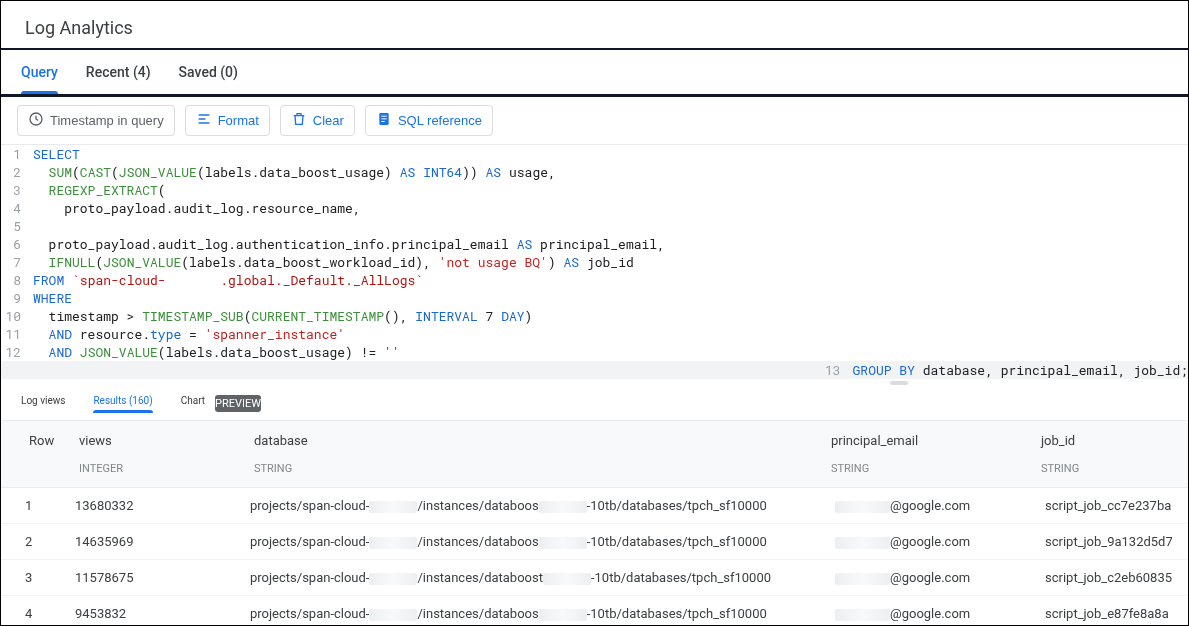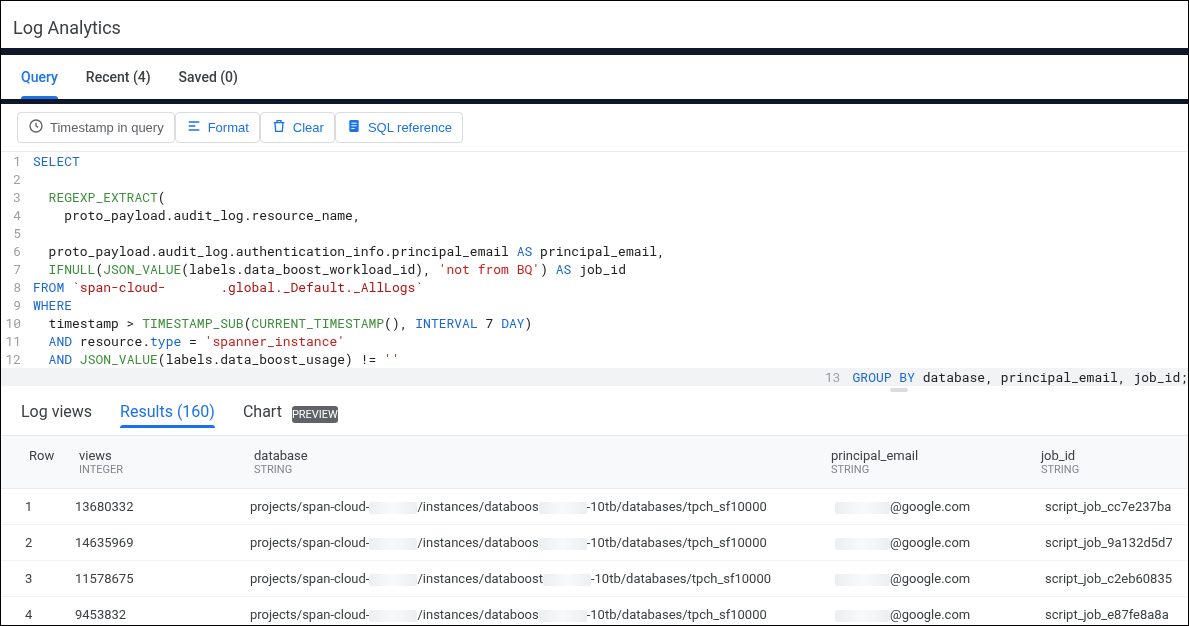--- a/index.html
+++ b/index.html
@@ -1,47 +1,47 @@
 <!DOCTYPE html>
 <html><head>
 <meta charset="utf-8">
 <style>
   * { box-sizing: border-box; margin: 0; padding: 0; }
   body { font-family: 'Google Sans', Roboto, Arial, sans-serif; font-size: 13px; color: #202124; background: #fff; border: 1px solid #000; width: 1189px; height: 626px; overflow: hidden; }
-  .header { padding: 16px 12px 10px; border-bottom: 7px solid #0f172a; }
+  .header { padding: 16px 24px 10px; border-bottom: 2px solid #0f172a; }
   .header h1 { font-size: 18px; font-weight: 400; color: #3c4043; }
-  .tabs-row { display: flex; gap: 28px; padding: 0 20px; border-bottom: 5px solid #0f172a; }
+  .tabs-row { display: flex; gap: 28px; padding: 0 20px; border-bottom: 3px solid #0f172a; }
   .tab { padding: 14px 0; font-size: 14px; font-weight: 500; color: #3c4043; cursor: pointer; position: relative; }
   .tab.active { color: #1a73e8; }
   .tab.active::after { content: ''; position: absolute; left: 0; right: 0; bottom: 0; height: 3px; background: #1a73e8; border-radius: 3px 3px 0 0; }
-  .toolbar { display: flex; gap: 0; padding: 8px 16px; align-items: center; border-bottom: 1px solid #e8eaed; }
+  .toolbar { display: flex; gap: 10px; padding: 8px 16px; align-items: center; border-bottom: 1px solid #e8eaed; }
   .btn { display: inline-flex; align-items: center; gap: 6px; border: 1px solid #dadce0; border-radius: 4px; background: #fff; padding: 5px 10px; font-size: 13px; color: #1a73e8; cursor: pointer; }
   .btn.plain { color: #5f6368; }
   .btn svg { width: 16px; height: 16px; }
   .editor { font-family: 'Roboto Mono', Menlo, monospace; font-size: 13px; line-height: 18px; padding: 0; background: #fff; }
   .line { display: flex; }
   .line.hl { background: #f1f3f4; justify-content: flex-end; }
   .gutter { width: 28px; text-align: right; color: #9aa0a6; padding-right: 8px; user-select: none; flex-shrink: 0; }
   .code { white-space: pre; padding-left: 4px; }
   .kw { color: #1967d2; }
   .fn { color: #3c8f3a; }
   .str { color: #c5221f; }
   .id { color: #b31412; }
   .drag-handle { display:flex; justify-content:flex-end; padding:2px 280px 0 0; }
   .drag-handle .grip { width:18px; height:4px; background:#dadce0; border-radius:2px; }
   .results-tabs { display: flex; align-items: center; gap: 28px; padding: 10px 20px 8px; border-bottom: 1px solid #e8eaed; }
-  .rtab { font-size: 16px; color: #3c4043; cursor: pointer; padding-bottom: 6px; position: relative; }
+  .rtab { font-size: 10px; color: #3c4043; cursor: pointer; padding-bottom: 6px; position: relative; }
   .rtab.active { color: #1a73e8; }
   .rtab.active::after { content:''; position:absolute; left:0; right:0; bottom:-1px; height:3px; background:#1a73e8; border-radius:3px 3px 0 0; }
   .badge { background:#5f6368; color:#fff; font-size:11px; padding:2px 0; border-radius:3px; margin-left:-18px; }
   .table { width: 100%; }
   .thead { display:flex; background:#f8f9fa; padding: 8px 20px; border-bottom:1px solid #e8eaed; }
   .th, .td { padding: 4px 8px; }
   .th .name { font-size:13px; color:#3c4043; }
-  .th .type { font-size:11px; color:#80868b; margin-top:0; }
+  .th .type { font-size:11px; color:#80868b; margin-top:14px; }
   .col-row { width: 50px; flex-shrink:0; }
   .col-usage { width: 175px; flex-shrink:0; }
   .col-db { flex: 1; min-width: 0; }
   .col-email { width: 210px; flex-shrink:0; }
   .col-job { width: 135px; flex-shrink:0; white-space:nowrap; overflow:hidden; }
   .trow { display:flex; padding: 6px 16px; border-bottom:1px solid #f1f3f4; font-size:13px; color:#3c4043; align-items:center; }
   .redact { display:inline-block; width:48px; height:12px; background:linear-gradient(90deg,#eceff1,#f8f9fa,#eceff1); vertical-align:middle; border-radius:2px; }
 </style>
 </head>
 <body>
@@ -87,39 +87,40 @@
   </button>
 </div>
 
 <div class="editor" id="editor">
     <div class="line">
       <div class="gutter">1</div>
       <div class="code"><span class="kw">SELECT</span></div>
     </div>
     <div class="line">
       <div class="gutter">2</div>
+      <div class="code">  <span class="fn">SUM</span>(<span class="fn">CAST</span>(<span class="fn">JSON_VALUE</span>(labels.data_boost_usage) <span class="kw">AS</span> <span class="kw">INT64</span>)) <span class="kw">AS</span> usage,</div>
     </div>
     <div class="line">
       <div class="gutter">3</div>
       <div class="code">  <span class="fn">REGEXP_EXTRACT</span>(</div>
     </div>
     <div class="line">
       <div class="gutter">4</div>
       <div class="code">    proto_payload.audit_log.resource_name,</div>
     </div>
     <div class="line">
       <div class="gutter">5</div>
     </div>
     <div class="line">
       <div class="gutter">6</div>
       <div class="code">  proto_payload.audit_log.authentication_info.principal_email <span class="kw">AS</span> principal_email,</div>
     </div>
     <div class="line">
       <div class="gutter">7</div>
-      <div class="code">  <span class="fn">IFNULL</span>(<span class="fn">JSON_VALUE</span>(labels.data_boost_workload_id), <span class="str">'not from BQ'</span>) <span class="kw">AS</span> job_id</div>
+      <div class="code">  <span class="fn">IFNULL</span>(<span class="fn">JSON_VALUE</span>(labels.data_boost_workload_id), <span class="str">'not usage BQ'</span>) <span class="kw">AS</span> job_id</div>
     </div>
     <div class="line">
       <div class="gutter">8</div>
       <div class="code"><span class="kw">FROM</span> <span class="id">`span-cloud-       .global._Default._AllLogs`</span></div>
     </div>
     <div class="line">
       <div class="gutter">9</div>
       <div class="code"><span class="kw">WHERE</span></div>
     </div>
     <div class="line">

